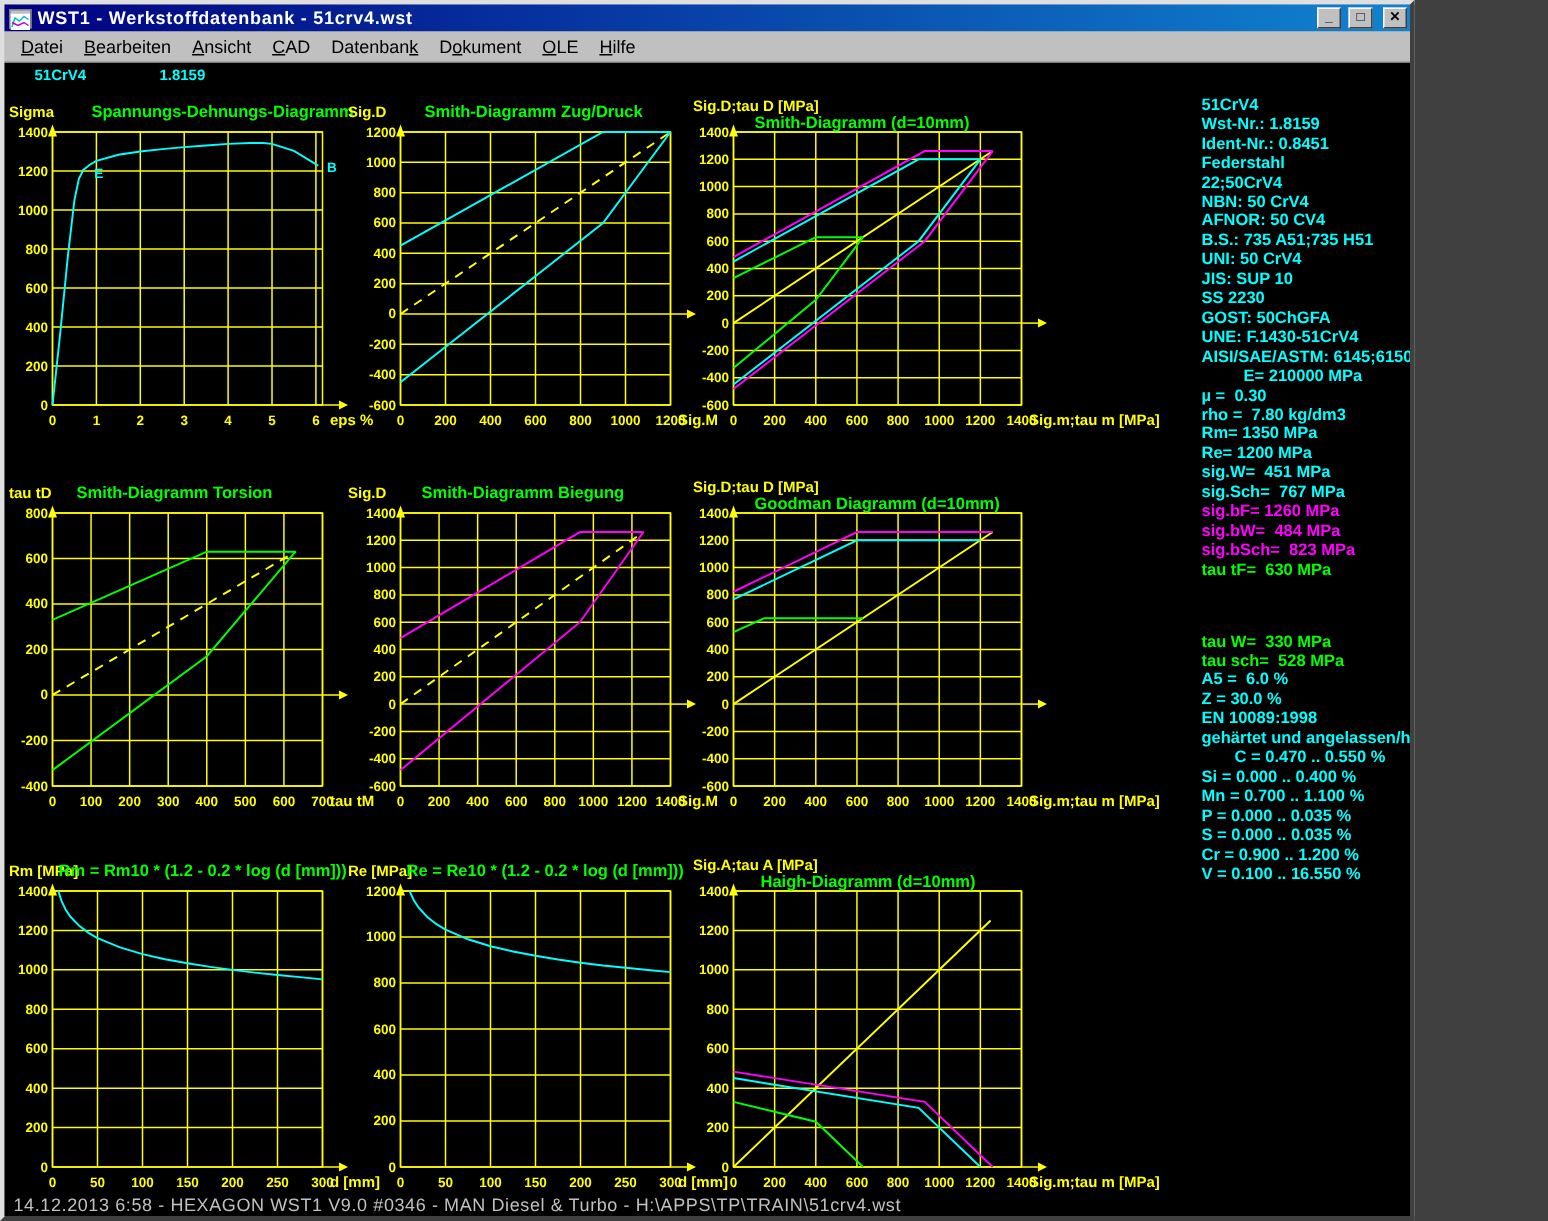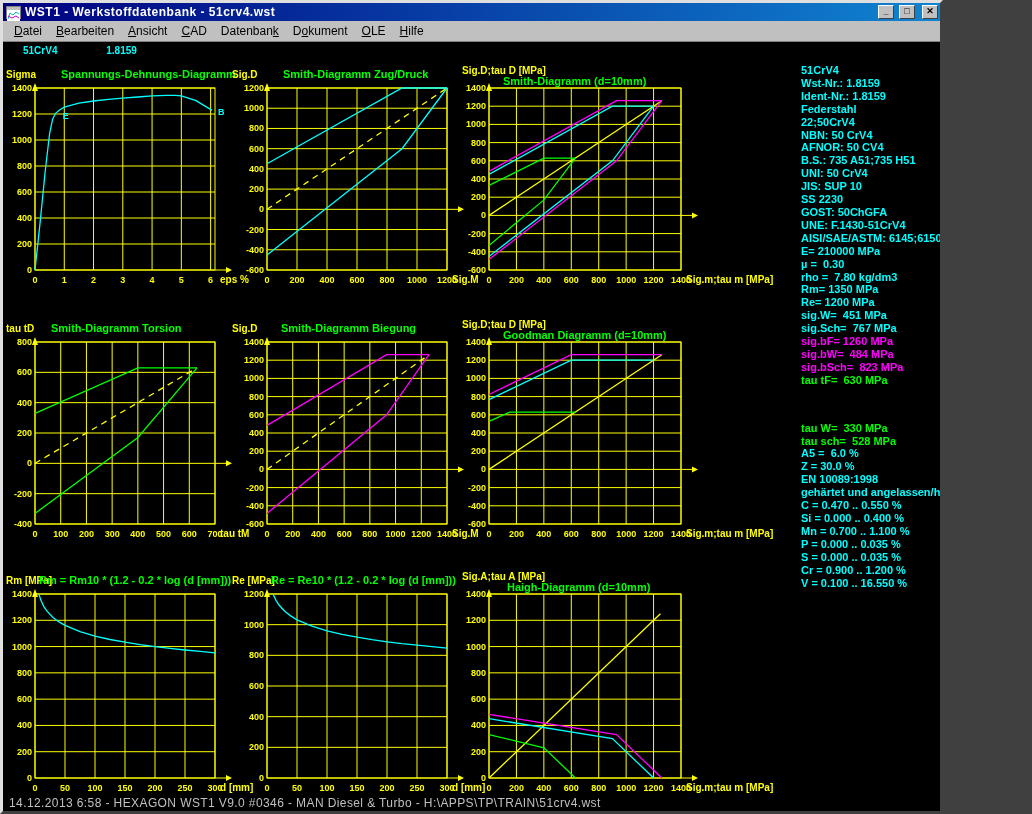--- a/index.html
+++ b/index.html
@@ -462,50 +462,50 @@
           <polygon points="231,207 231,213 237,210" fill="#ffff00"></polygon>
           <polyline points="28.0,210.0 199.4,45.7" fill="none" stroke="#ffff00" stroke-width="1.3" stroke-dasharray="none"></polyline>
           <polyline points="28.0,146.4 155.5,166.6 200.8,210.0" fill="none" stroke="#ff00ff" stroke-width="1.3" stroke-dasharray="none"></polyline>
           <polyline points="28.0,150.7 151.4,170.6 192.6,210.0" fill="none" stroke="#00ffff" stroke-width="1.3" stroke-dasharray="none"></polyline>
           <polyline points="28.0,166.6 82.9,179.8 114.4,210.0" fill="none" stroke="#00ff00" stroke-width="1.3" stroke-dasharray="none"></polyline>
         </svg>
       </div>
     <div class="panel" id="panel">
         <div style="color: rgb(0, 255, 255);">51CrV4</div>
         <div style="color: rgb(0, 255, 255);">Wst-Nr.: 1.8159</div>
-        <div style="color: rgb(0, 255, 255);">Ident-Nr.: 1.8159</div>
+        <div style="color: rgb(0, 255, 255);">Ident-Nr.: 0.8451</div>
         <div style="color: rgb(0, 255, 255);">Federstahl</div>
         <div style="color: rgb(0, 255, 255);">22;50CrV4</div>
         <div style="color: rgb(0, 255, 255);">NBN: 50 CrV4</div>
         <div style="color: rgb(0, 255, 255);">AFNOR: 50 CV4</div>
         <div style="color: rgb(0, 255, 255);">B.S.: 735 A51;735 H51</div>
         <div style="color: rgb(0, 255, 255);">UNI: 50 CrV4</div>
         <div style="color: rgb(0, 255, 255);">JIS: SUP 10</div>
         <div style="color: rgb(0, 255, 255);">SS 2230</div>
         <div style="color: rgb(0, 255, 255);">GOST: 50ChGFA</div>
         <div style="color: rgb(0, 255, 255);">UNE: F.1430-51CrV4</div>
         <div style="color: rgb(0, 255, 255);">AISI/SAE/ASTM: 6145;6150</div>
-        <div style="color: rgb(0, 255, 255);">E= 210000 MPa</div>
+        <div style="color: rgb(0, 255, 255); margin-left: 28px;">E= 210000 MPa</div>
         <div style="color: rgb(0, 255, 255);">µ =  0.30</div>
         <div style="color: rgb(0, 255, 255);">rho =  7.80 kg/dm3</div>
         <div style="color: rgb(0, 255, 255);">Rm= 1350 MPa</div>
         <div style="color: rgb(0, 255, 255);">Re= 1200 MPa</div>
         <div style="color: rgb(0, 255, 255);">sig.W=  451 MPa</div>
         <div style="color: rgb(0, 255, 255);">sig.Sch=  767 MPa</div>
         <div style="color: rgb(255, 0, 255);">sig.bF= 1260 MPa</div>
         <div style="color: rgb(255, 0, 255);">sig.bW=  484 MPa</div>
         <div style="color: rgb(255, 0, 255);">sig.bSch=  823 MPa</div>
         <div style="color: rgb(0, 255, 0);">tau tF=  630 MPa</div>
         <div style="color: rgb(0, 255, 0); margin-top: 35px;">tau W=  330 MPa</div>
         <div style="color: rgb(0, 255, 0);">tau sch=  528 MPa</div>
         <div style="color: rgb(0, 255, 255);">A5 =  6.0 %</div>
         <div style="color: rgb(0, 255, 255);">Z = 30.0 %</div>
         <div style="color: rgb(0, 255, 255);">EN 10089:1998</div>
         <div style="color: rgb(0, 255, 255);">gehärtet und angelassen/hardened</div>
-        <div style="color: rgb(0, 255, 255);">C = 0.470 .. 0.550 %</div>
+        <div style="color: rgb(0, 255, 255); margin-left: 22px;">C = 0.470 .. 0.550 %</div>
         <div style="color: rgb(0, 255, 255);">Si = 0.000 .. 0.400 %</div>
         <div style="color: rgb(0, 255, 255);">Mn = 0.700 .. 1.100 %</div>
         <div style="color: rgb(0, 255, 255);">P = 0.000 .. 0.035 %</div>
         <div style="color: rgb(0, 255, 255);">S = 0.000 .. 0.035 %</div>
         <div style="color: rgb(0, 255, 255);">Cr = 0.900 .. 1.200 %</div>
         <div style="color: rgb(0, 255, 255);">V = 0.100 .. 16.550 %</div>
       </div>
     <div class="statusbar">14.12.2013 6:58 - HEXAGON WST1 V9.0 #0346 - MAN Diesel &amp; Turbo - H:\APPS\TP\TRAIN\51crv4.wst</div>
   </div>
 </div>

